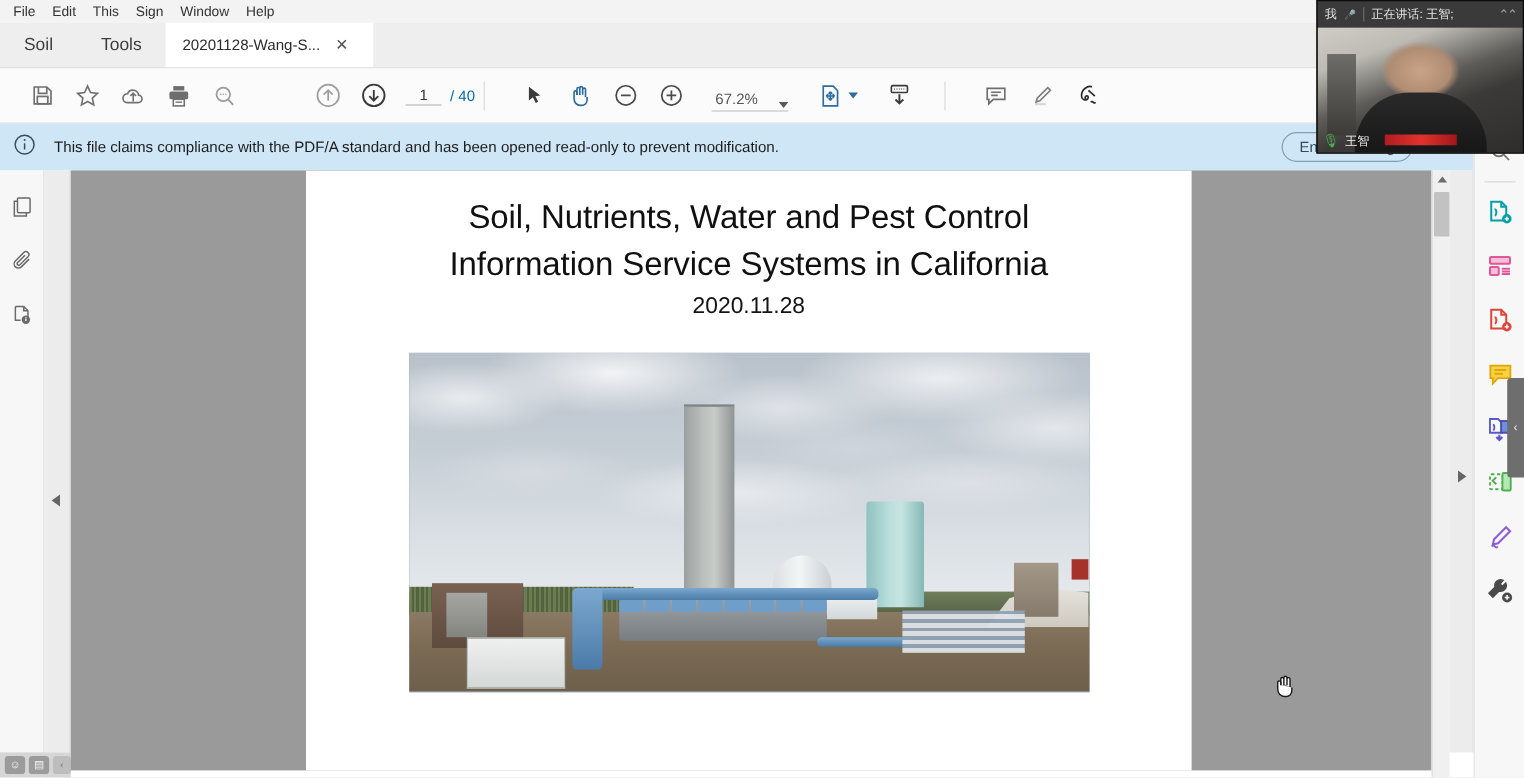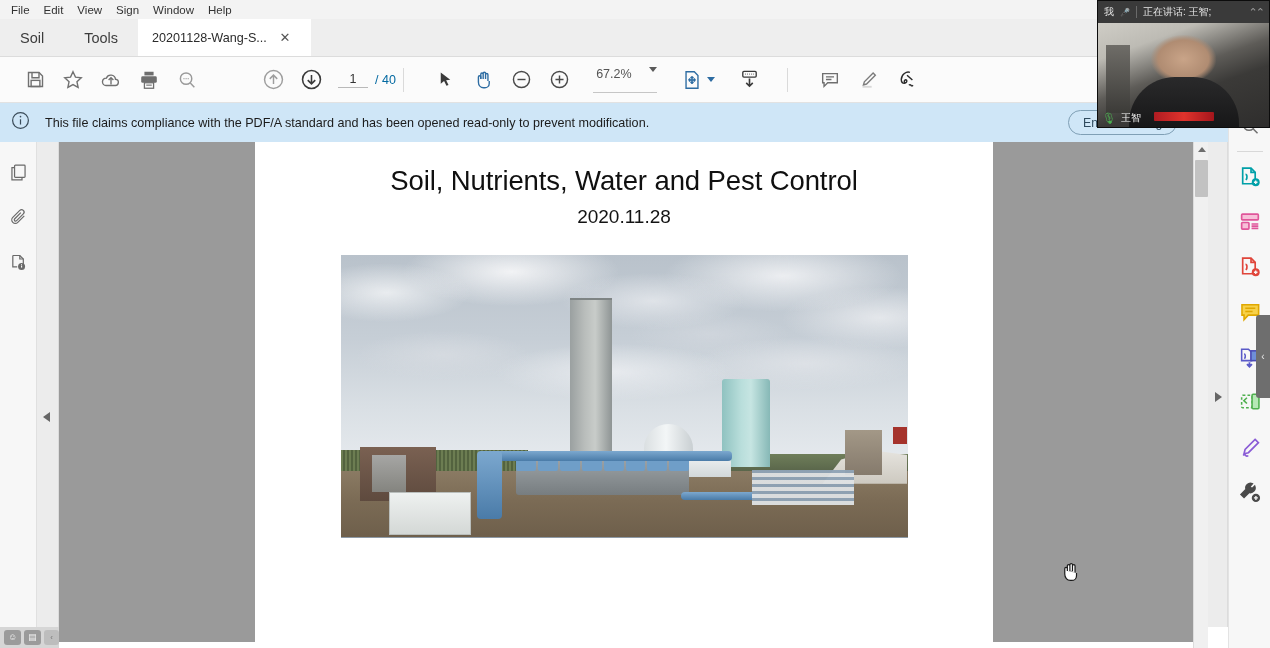--- a/index.html
+++ b/index.html
@@ -75,21 +75,21 @@
   .pagenum {
     width: 30px; text-align: center;
     border: none; border-bottom: 1px solid #b9b9b9;
     background: transparent; font-size: 12.5px; color: #333;
     font-family: "Liberation Sans", sans-serif;
     padding-bottom: 1px; outline: none;
   }
   .pagetotal { color: #0369a1; font-size: 12.5px; }
 
   .zoombox {
-    display: flex; align-items: flex-start; gap: 14px;
+    display: flex; align-items: flex-end; gap: 14px;
     margin-left: 14px; padding-bottom: 2px;
     border-bottom: 1px solid #c6c6c6;
     height: 26px;
   }
   .zoomval { font-size: 12.5px; color: #555; min-width: 42px; text-align: center; }
   .caret {
     width: 0; height: 0;
     border-left: 4.5px solid transparent;
     border-right: 4.5px solid transparent;
     border-top: 5px solid #5a5a5a;
@@ -406,21 +406,21 @@
   }
 </style>
 </head>
 <body>
 
 <div id="app">
 
   <div class="menubar">
     <div class="mi">File</div>
     <div class="mi">Edit</div>
-    <div class="mi">View</div>
+    <div class="mi">This</div>
     <div class="mi">Sign</div>
     <div class="mi">Window</div>
     <div class="mi">Help</div>
   </div>
 
   <div class="tabstrip">
     <div class="navtab">Soil</div>
     <div class="navtab">Tools</div>
     <div class="doctab">
       <span class="title">20201128-Wang-S...</span>
@@ -609,20 +609,21 @@
   <div class="statusbar">
     <span class="sbicon">☺</span>
     <span class="sbicon">▤</span>
     <span class="sbarrow">‹</span>
   </div>
 
   <div class="viewport">
     <div class="page">
       <div class="doc-title">
         <div>Soil, Nutrients, Water and Pest Control</div>
+        <div>Information Service Systems in California</div>
       </div>
       <div class="doc-line">2020.11.28</div>
 
       <div class="photo">
         <div class="sky"></div>
         <div class="horizon"></div>
         <div class="crop"></div>
         <div class="ground"></div>
         <div class="silo"></div>
         <div class="tank-teal"></div>

